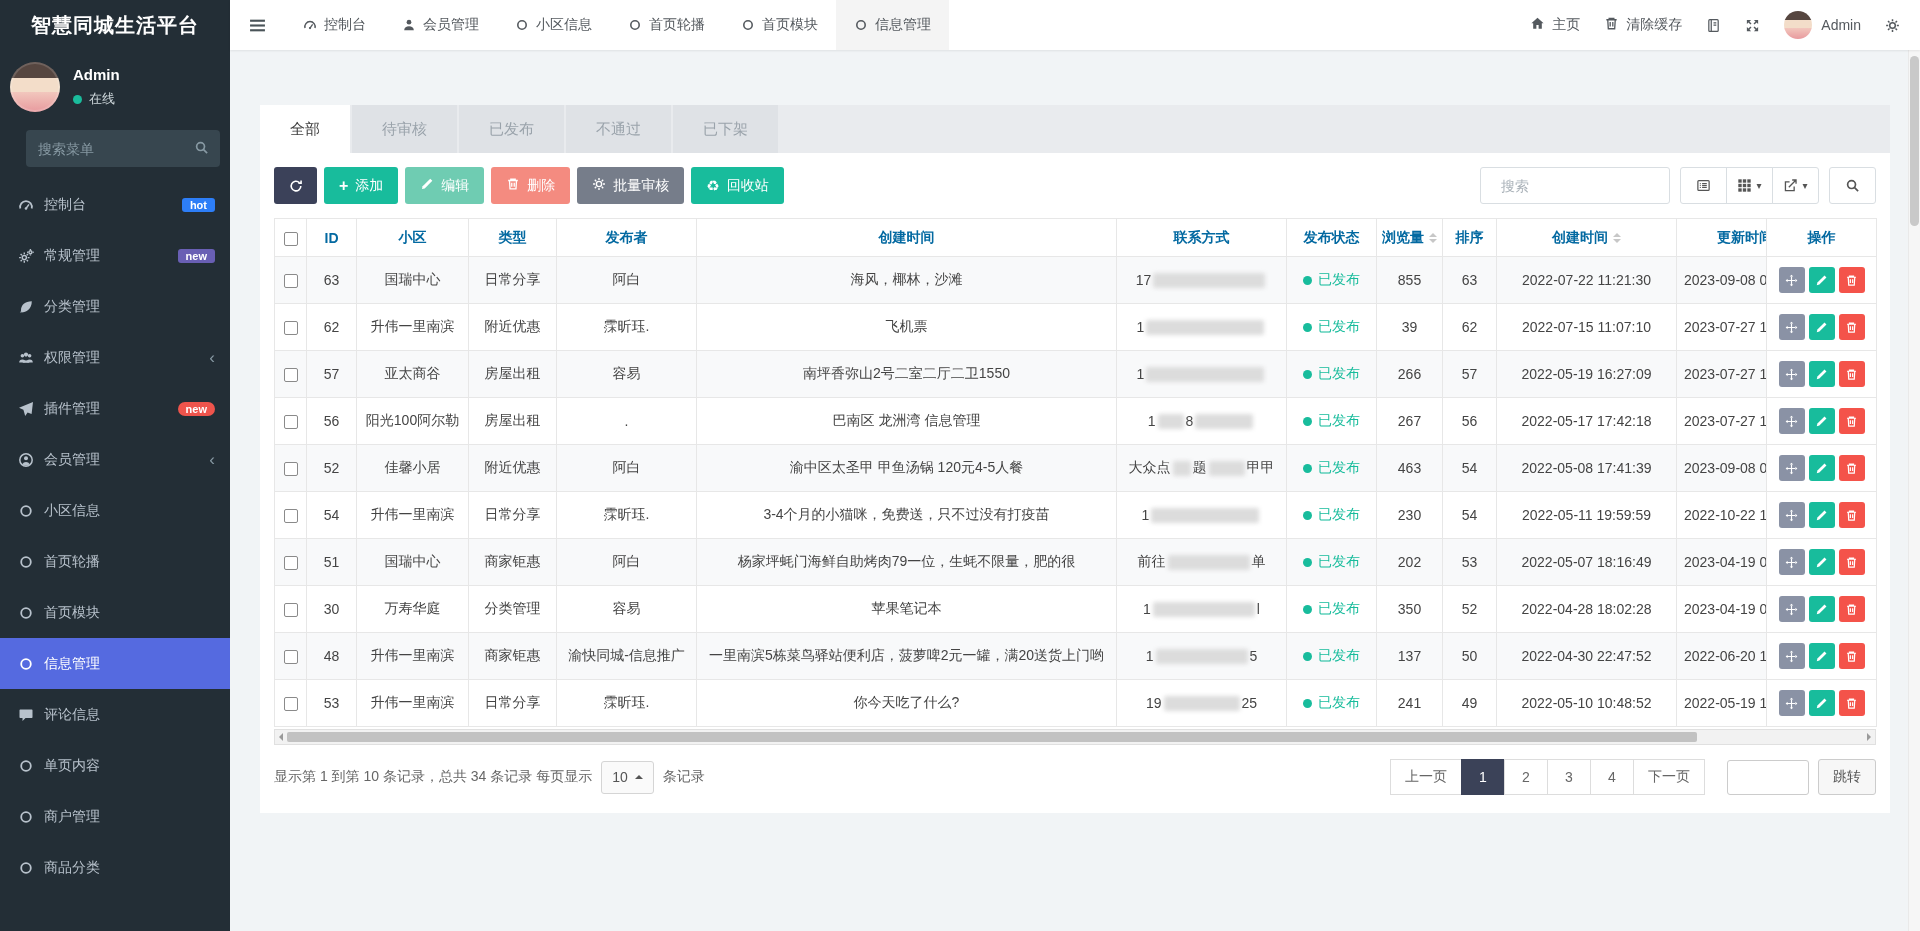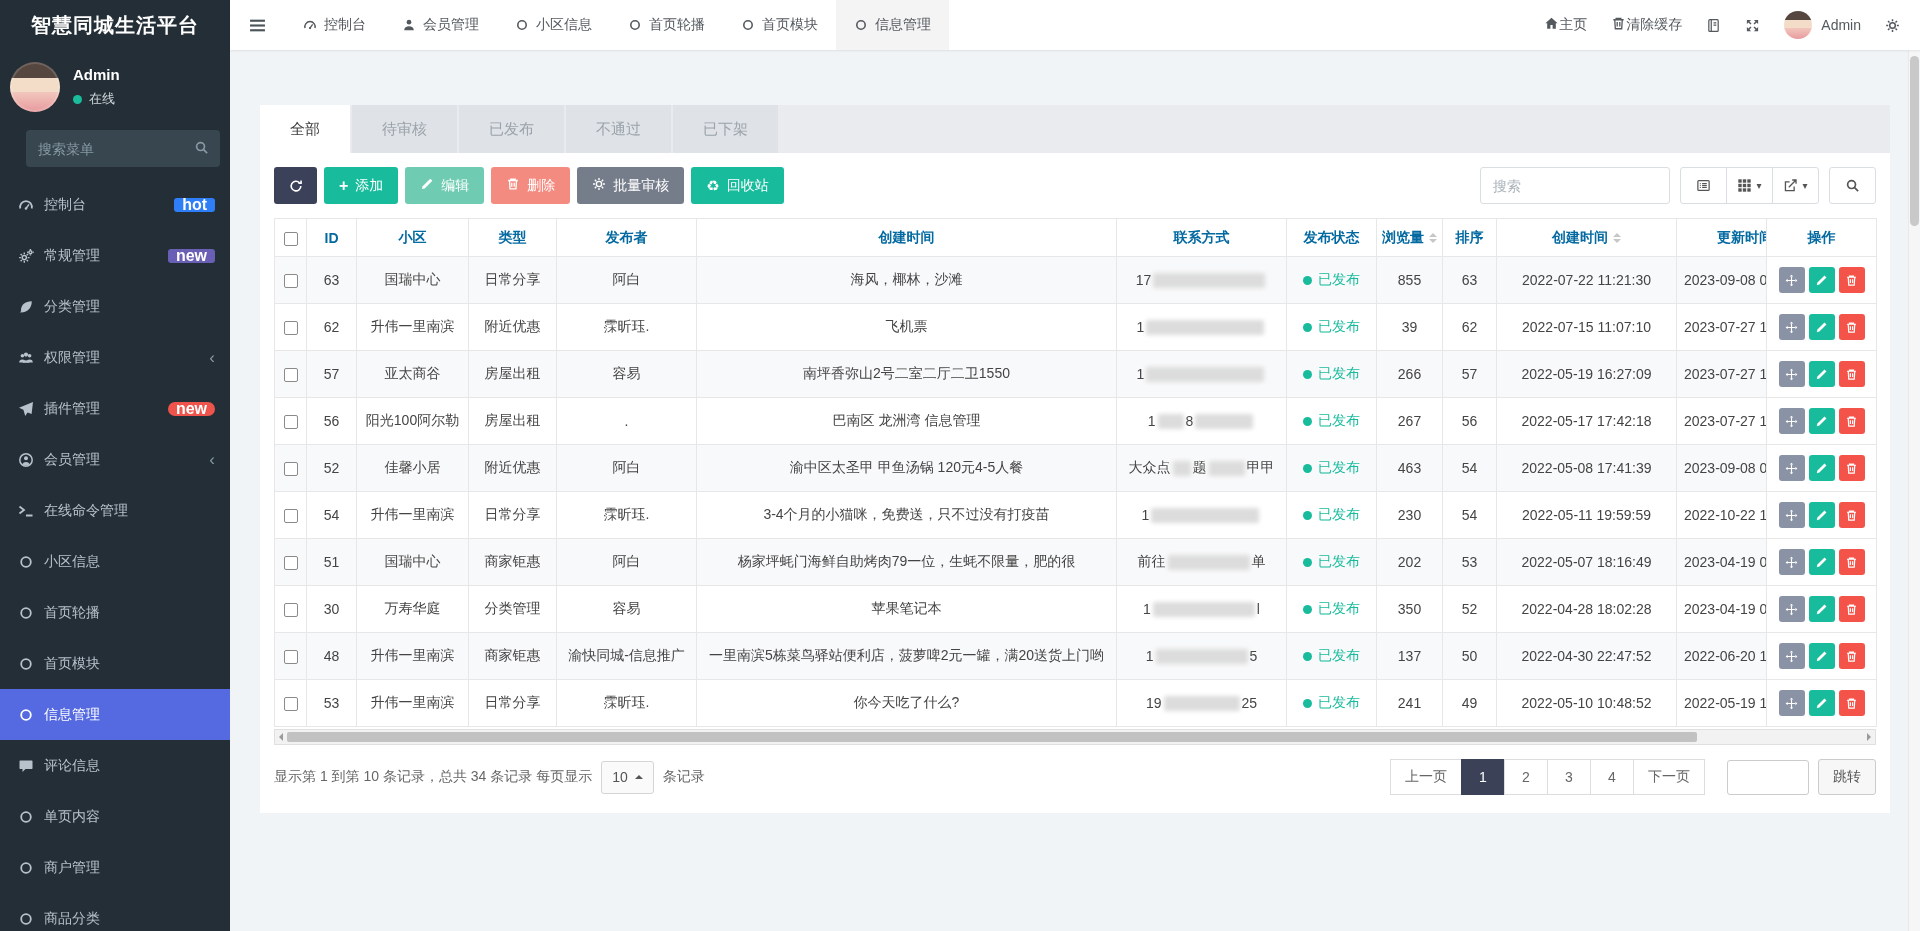--- a/index.html
+++ b/index.html
@@ -25,37 +25,37 @@
   .side-search input { width:100%; height:37px; background:#37464f; border:none; border-radius:4px;
     color:#cfd8dc; padding:0 32px 0 12px; font-size:14px; font-family:inherit; outline:none; }
   .side-search input::placeholder { color:#8799a3; }
   .side-search .si { position:absolute; right:11px; top:10px; color:#8799a3; }
   .side-search .si svg { width:15px; height:15px; }
   #side-menu { flex:1; overflow:hidden; padding-top:8px; }
   .side-item { height:51px; display:flex; align-items:center; padding:0 15px 0 18px; color:#b8c2cc; font-size:14px; cursor:pointer; }
   .side-item .s-icon { width:16px; height:16px; margin-right:10px; display:flex; flex:none; }
   .side-item .s-icon svg { width:16px; height:16px; }
   .side-item.active { background:#556ae0; color:#fff; }
-  .badge { margin-left:auto; font-size:16px; font-weight:bold; color:#fff; padding:0 8px; border-radius:3px; line-height:14px; }
+  .badge { margin-left:auto; font-size:11px; font-weight:bold; color:#fff; padding:0 8px; border-radius:3px; line-height:14px; }
   .b-blue { background:#2d7ef7; }
   .b-purple { background:#695fb4; }
   .b-red-pill { background:#ee544c; border-radius:10px; }
   .chev { margin-left:auto; color:#8799a3; font-size:17px; line-height:1; }
 
   
   .main { flex:1; min-width:0; display:flex; flex-direction:column; }
   #topbar { height:50px; background:#fff; display:flex; align-items:center; box-shadow:0 1px 2px rgba(0,0,0,.08); position:relative; z-index:2; }
   .burger { padding:0 19px; color:#4a5459; cursor:pointer; display:flex; }
   .burger svg { width:17px; height:17px; }
   .tb-nav { display:flex; height:100%; }
   .nav-item { display:flex; align-items:center; gap:7px; padding:0 18px; height:100%; color:#54595e; font-size:14px; cursor:pointer; }
   .nav-item .n-icon { display:flex; } .nav-item svg { width:14px; height:14px; }
   .nav-item.active { background:#f4f4f4; }
   .tb-right { margin-left:auto; display:flex; align-items:center; gap:24px; padding-right:20px; color:#54595e; font-size:14px; }
-  .tb-link { display:flex; align-items:center; cursor:pointer; }
+  .tb-link { display:flex; align-items:center; gap:7px; cursor:pointer; }
   .tb-link svg { width:15px; height:15px; }
   .tb-ava { width:28px; height:28px; border-radius:50%;
     background:linear-gradient(180deg,#564640 0%,#564640 32%,#f3ddc9 32%,#f3ddc9 60%,#f2c7bd 60%,#e89a9e 100%); }
   .tb-user { display:flex; align-items:center; gap:9px; cursor:pointer; }
 
   .content { flex:1; padding:0 30px; }
   .tabs-band { margin-top:55px; background:#e9ebee; display:flex; height:48px; }
   .tab { padding:0 30px; display:flex; align-items:center; font-size:15px; color:#9aa3ab; background:#dfe2e6; margin-right:2px; cursor:pointer; }
   .tab.active { background:#fff; color:#404040; }
 
@@ -65,21 +65,21 @@
   .btn svg { width:14px; height:14px; }
   .btn .plus { font-size:16px; font-weight:bold; line-height:1; }
   .btn-refresh { background:#3b4159; width:43px; justify-content:center; padding:0; }
   .btn-add { background:#18bc9c; }
   .btn-edit { background:#6fccb2; }
   .btn-del { background:#f48b80; }
   .btn-audit { background:#767d8a; }
   .btn-recycle { background:#18bc9c; }
   .recycle-glyph { font-size:15px; line-height:1; }
   .toolbar-right { margin-left:auto; display:flex; align-items:center; }
-  .search-input { width:190px; height:37px; border:1px solid #d9dee2; border-radius:3px; padding:0 12px; font-size:14px; color:#404040; font-family:inherit; outline:none; }
+  .search-input { width:190px; height:37px; border:1px solid #d9dee2; border-radius:3px; padding:0 20px; font-size:14px; color:#404040; font-family:inherit; outline:none; }
   .search-input::placeholder { color:#aab2b9; }
   .mini-group { display:flex; margin-left:10px; }
   .mini-btn { height:37px; min-width:47px; background:#fff; border:1px solid #d9dee2; display:flex; align-items:center; justify-content:center; gap:4px; color:#555; cursor:pointer; padding:0 8px; }
   .mini-btn svg { width:15px; height:15px; }
   .mini-btn + .mini-btn { margin-left:-1px; }
   .mini-group .mini-btn:first-child { border-radius:3px 0 0 3px; }
   .mini-group .mini-btn:last-child { border-radius:0 3px 3px 0; }
   .mini-search { margin-left:10px; border-radius:3px; }
   .dd-caret { font-size:10px; color:#555; }
 
@@ -217,28 +217,20 @@
         <div class="side-item">
           <span class="s-icon">
             <svg viewBox="0 0 16 16">
               <circle cx="8" cy="8" r="6.2" fill="none" stroke="currentColor" stroke-width="1.5"></circle>
               <circle cx="8" cy="6.2" r="2" fill="currentColor"></circle>
               <path d="M4.2 12.2a4.5 4.5 0 0 1 7.6 0 6.2 6.2 0 0 1-7.6 0z" fill="currentColor"></path>
             </svg>
           </span>
           <span class="s-label">会员管理</span>
           <span class="chev">‹</span>
-        </div>
-        <div class="side-item">
-          <span class="s-icon">
-            <svg viewBox="0 0 16 16" fill="none" stroke="currentColor" stroke-width="1.8">
-              <path d="M1.5 3.5 6 7l-4.5 3.5M8 12.5h6.5"></path>
-            </svg>
-          </span>
-          <span class="s-label">在线命令管理</span>
         </div>
         <div class="side-item">
           <span class="s-icon">
             <svg viewBox="0 0 16 16">
               <circle cx="8" cy="8" r="4.8" fill="none" stroke="currentColor" stroke-width="1.8"></circle>
             </svg>
           </span>
           <span class="s-label">小区信息</span>
         </div>
         <div class="side-item">

